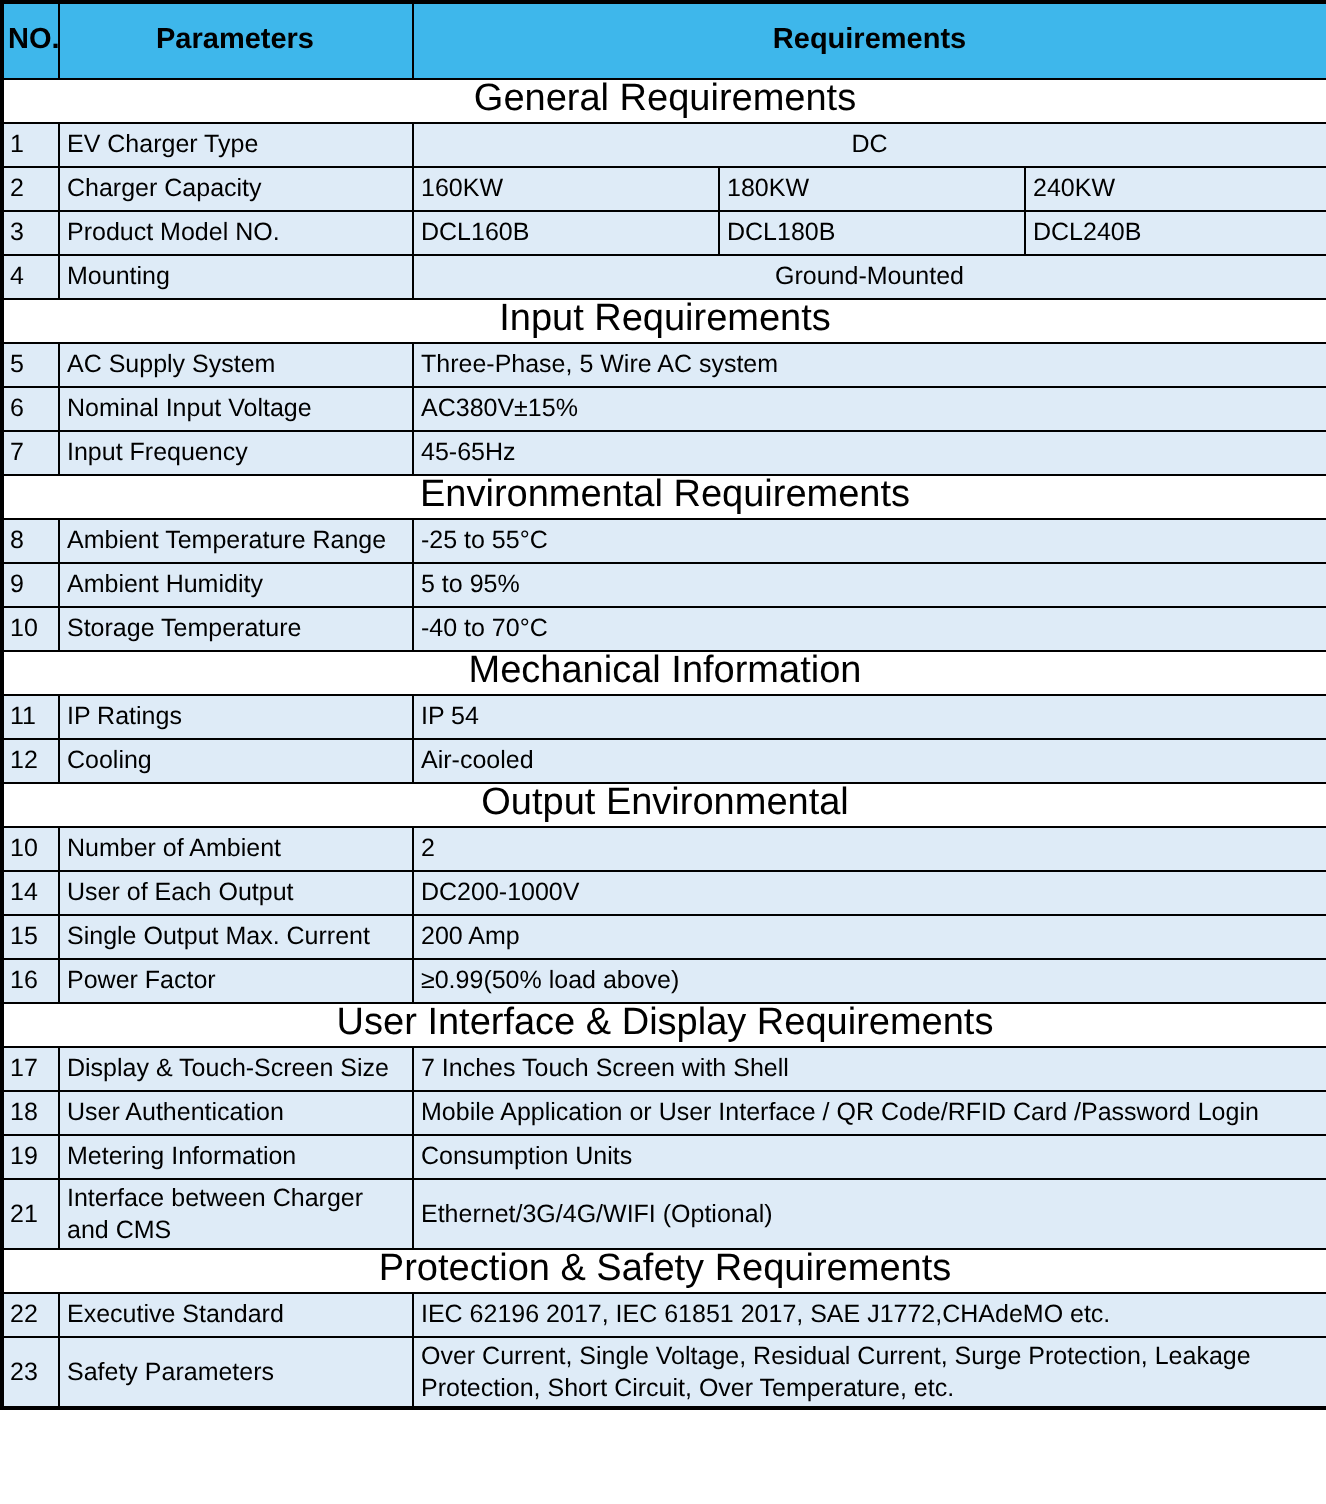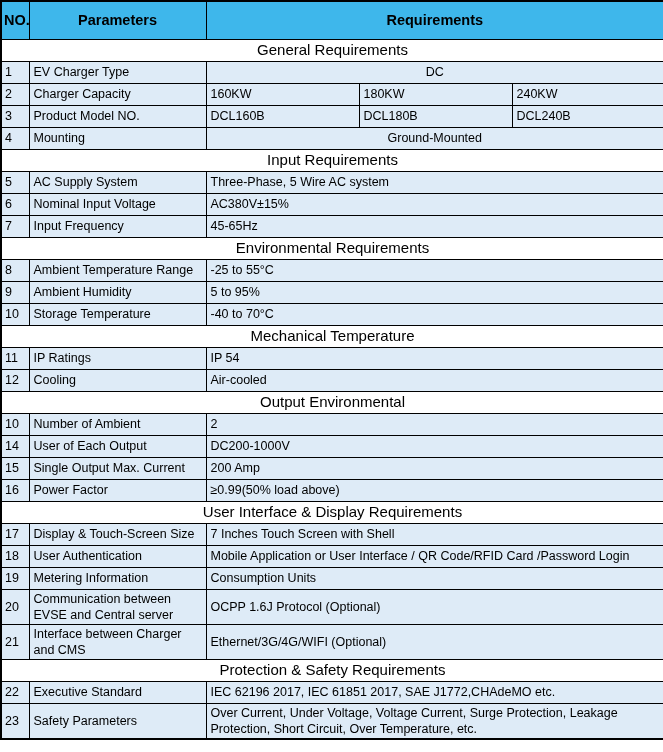--- a/index.html
+++ b/index.html
@@ -37,21 +37,21 @@
     background: var(--header-bg, #3EB7EB);
     font-weight: bold;
     font-size: 14.5px;
     text-align: center;
     height: 38px;
     padding: 1px 2px;
   }
   tr.section-row td {
     background: var(--section-bg, #fff);
     text-align: center;
-    font-size: 15px;
+    font-size: 19px;
     height: 22px;
   }
   tr.data-row td {
     background: var(--row-bg, #DEEBF7);
     height: 22px;
     text-align: left;
   }
   tr.data-row td.center { text-align: center; }
   td.col-no { padding-left: 3px; padding-right: 1px; }
 </style>
@@ -131,21 +131,21 @@
         <td class="col-no">9</td>
         <td class="col-param">Ambient Humidity</td>
         <td class="col-req" colspan="3">5 to 95%</td>
       </tr>
       <tr class="data-row">
         <td class="col-no">10</td>
         <td class="col-param">Storage Temperature</td>
         <td class="col-req" colspan="3">-40 to 70°C</td>
       </tr>
       <tr class="section-row">
-        <td colspan="5">Mechanical Temperature</td>
+        <td colspan="5">Mechanical Information</td>
       </tr>
       <tr class="data-row">
         <td class="col-no">11</td>
         <td class="col-param">IP Ratings</td>
         <td class="col-req" colspan="3">IP 54</td>
       </tr>
       <tr class="data-row">
         <td class="col-no">12</td>
         <td class="col-param">Cooling</td>
         <td class="col-req" colspan="3">Air-cooled</td>
@@ -185,36 +185,31 @@
         <td class="col-no">18</td>
         <td class="col-param">User Authentication</td>
         <td class="col-req" colspan="3">Mobile Application or User Interface / QR Code/RFID Card /Password Login</td>
       </tr>
       <tr class="data-row">
         <td class="col-no">19</td>
         <td class="col-param">Metering Information</td>
         <td class="col-req" colspan="3">Consumption Units</td>
       </tr>
       <tr class="data-row">
-        <td class="col-no">20</td>
-        <td class="col-param">Communication between EVSE and Central server</td>
-        <td class="col-req" colspan="3">OCPP 1.6J Protocol (Optional)</td>
-      </tr>
-      <tr class="data-row">
         <td class="col-no">21</td>
         <td class="col-param">Interface between Charger and CMS</td>
         <td class="col-req" colspan="3">Ethernet/3G/4G/WIFI (Optional)</td>
       </tr>
       <tr class="section-row">
         <td colspan="5">Protection &amp; Safety Requirements</td>
       </tr>
       <tr class="data-row">
         <td class="col-no">22</td>
         <td class="col-param">Executive Standard</td>
         <td class="col-req" colspan="3">IEC 62196 2017, IEC 61851 2017, SAE J1772,CHAdeMO etc.</td>
       </tr>
       <tr class="data-row">
         <td class="col-no">23</td>
         <td class="col-param">Safety Parameters</td>
-        <td class="col-req" colspan="3">Over Current, Under Voltage, Voltage Current, Surge Protection, Leakage Protection, Short Circuit, Over Temperature, etc.</td>
+        <td class="col-req" colspan="3">Over Current, Single Voltage, Residual Current, Surge Protection, Leakage Protection, Short Circuit, Over Temperature, etc.</td>
       </tr>
     </tbody>
 </table>
 
 </body></html>

